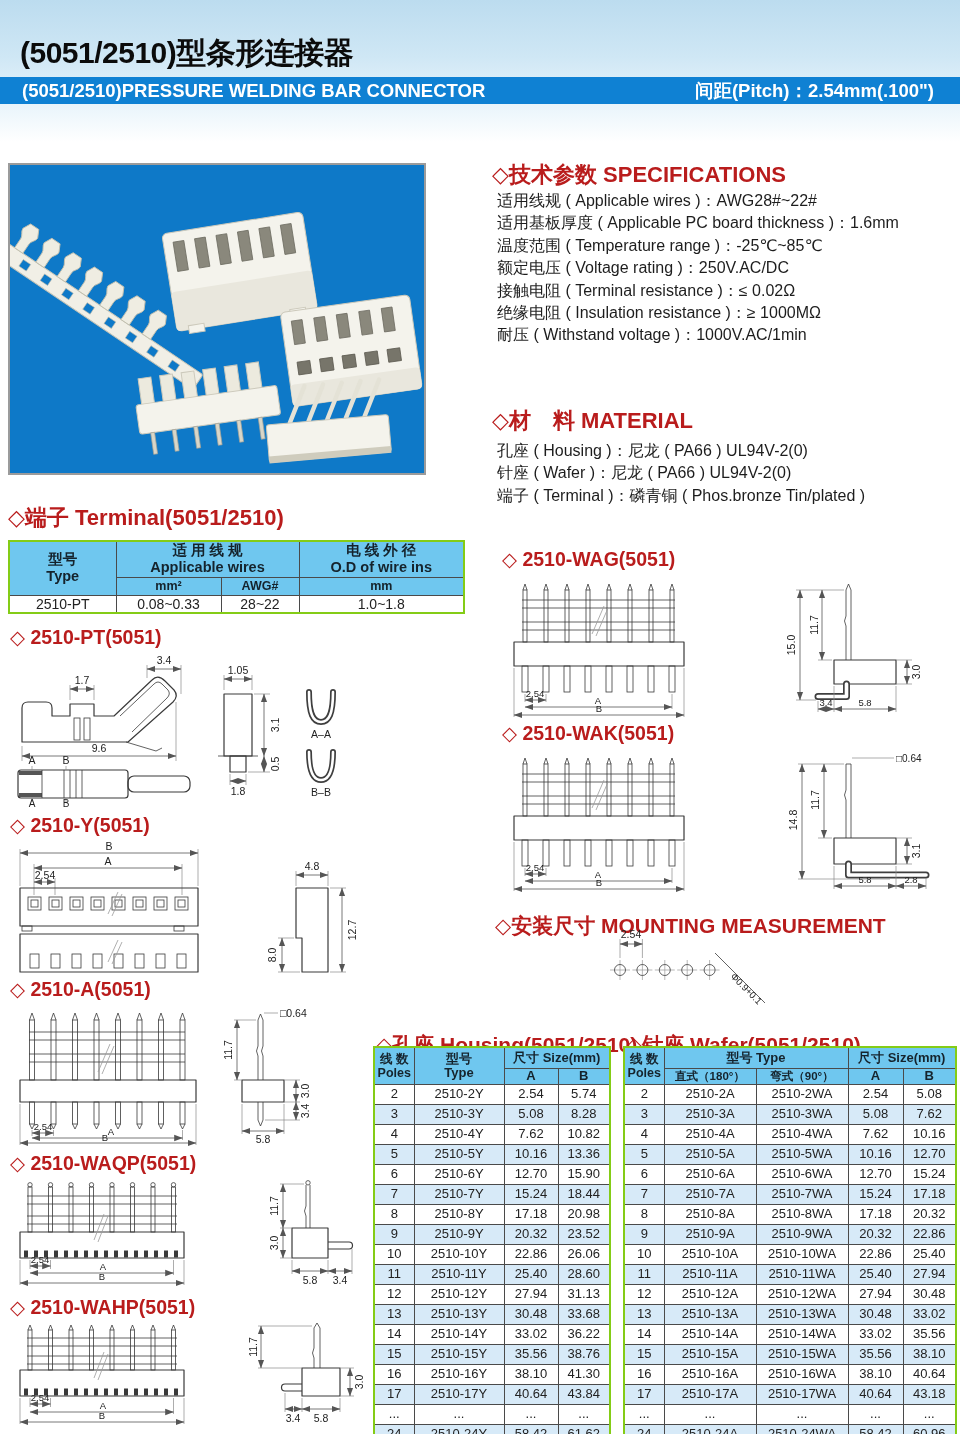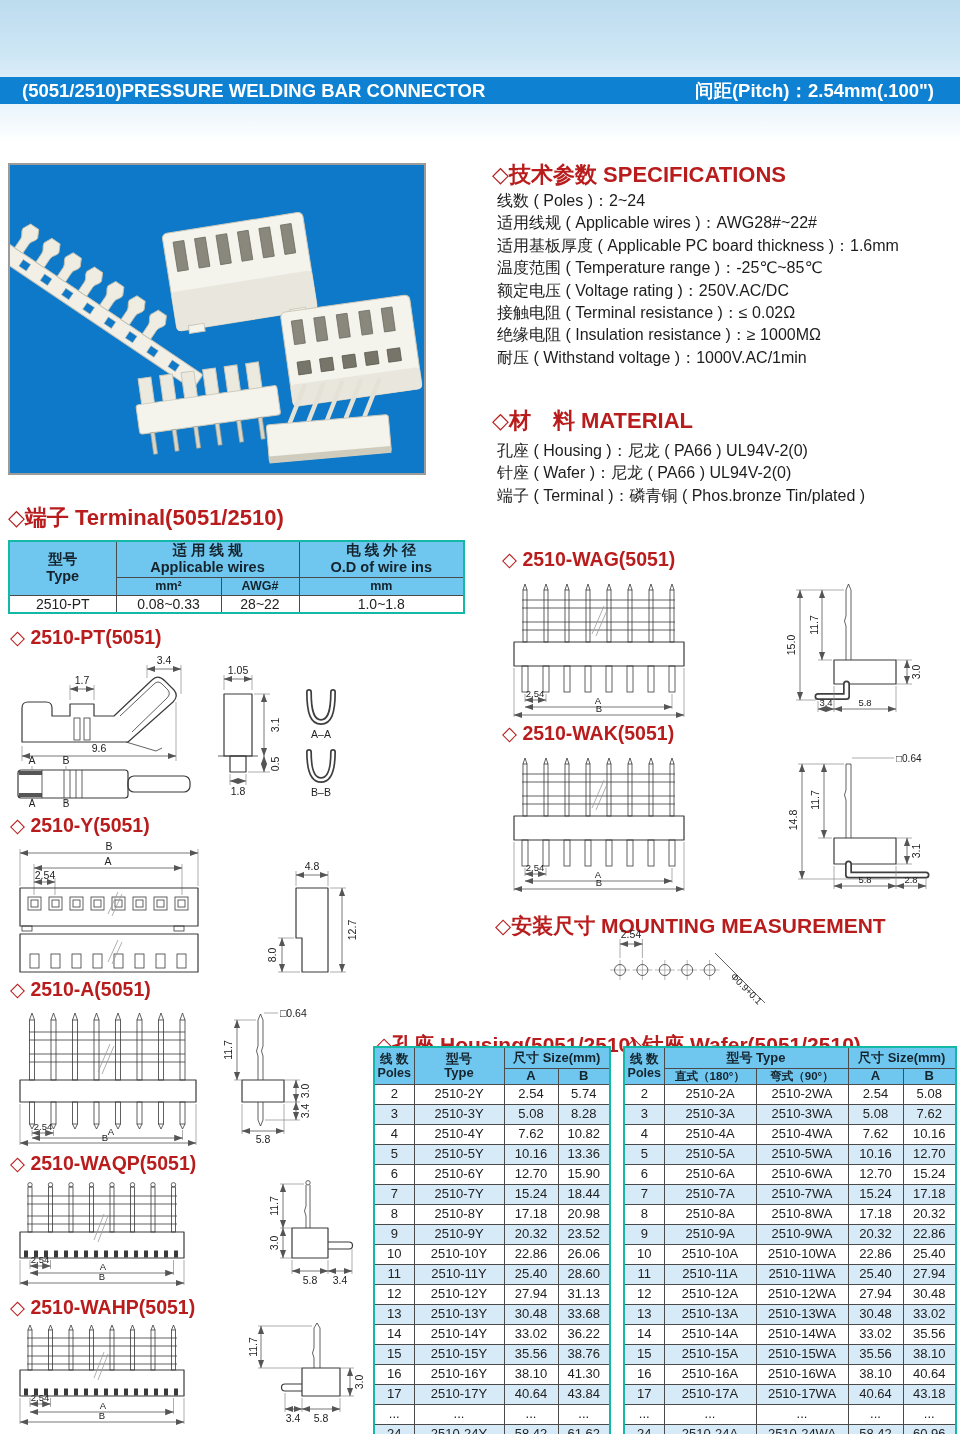--- a/index.html
+++ b/index.html
@@ -25,21 +25,21 @@
   .dim{stroke:#555;stroke-width:0.8;marker-start:url(#arr);marker-end:url(#arr);}
   .cross{stroke:#999;stroke-width:0.7;}
   .dt{font-size:10.5px;fill:#222;text-anchor:middle;}
   .dts{font-size:9.5px;fill:#222;text-anchor:middle;}
   .uo{fill:none;stroke:#3f3f3f;stroke-width:6;stroke-linecap:round;}
   .ui{fill:none;stroke:#fff;stroke-width:2.6;stroke-linecap:round;}
   .hatch{fill:#555;}
   .thick{fill:none;stroke:#3f3f3f;stroke-width:7;stroke-linecap:round;stroke-linejoin:round;}
   .thinw{fill:none;stroke:#fff;stroke-width:3.6;stroke-linecap:round;stroke-linejoin:round;}
   .teeth{stroke:#3a3a3a;stroke-width:7;stroke-dasharray:4 6;fill:none;}
-  .dtable{position:absolute;border-collapse:collapse;table-layout:fixed;background:#fff;border:2px solid #14b8a6;}
+  .dtable{position:absolute;border-collapse:collapse;table-layout:fixed;background:#fff;border:2px solid #84cc16;}
   .dtable th,.dtable td{border:1px solid #4a4a4a;text-align:center;vertical-align:middle;padding:0;white-space:pre-line;overflow:hidden;}
   .dtable th{background:#6fc7ef;font-weight:bold;color:#15232c;}
   .dtable td{color:#222;}
   .dtable tr.alt td{background:#d7eaf8;}
   .t-term{left:8px;top:540px;width:455px;font-size:14px;}
   .t-term th{font-size:14.5px;line-height:17px;}
   .t-term .sub th{font-size:12.5px;}
   .t-house{left:373px;top:1046px;width:236px;font-size:13px;}
   .t-house th{font-size:13px;line-height:14px;}
   .t-house td{height:19px;line-height:14px;}
@@ -55,20 +55,21 @@
   <defs>
     <marker id="arr" markerWidth="9" markerHeight="8" refX="8.3" refY="4" orient="auto-start-reverse" markerUnits="userSpaceOnUse">
       <path d="M0,0.8 L8.6,4 L0,7.2 Z" fill="#555"></path>
     </marker>
   </defs>
 </svg>
 
 <div class="sheet">
 
   <div class="topband"></div>
+  <div class="title">(5051/2510)型条形连接器</div>
   <div class="banner">
     <span>(5051/2510)PRESSURE WELDING BAR CONNECTOR</span>
     <span>间距(Pitch)：2.54mm(.100")</span>
   </div>
 
   <div class="photo">
     <svg viewBox="0 0 418 312">
       <rect x="0" y="0" width="418" height="312" fill="#0e79c8"></rect>
       <g transform="translate(86,150) rotate(-56)">
         <rect x="-9" y="-125" width="18" height="250" rx="2" fill="#f1efe6" stroke="#c9c6b7"></rect>
@@ -151,21 +152,20 @@
         <line x1="19" y1="-16" x2="37" y2="-52" stroke="#e4e2d6" stroke-width="4.5" stroke-linecap="round"></line>
         <line x1="38" y1="-16" x2="56" y2="-52" stroke="#e4e2d6" stroke-width="4.5" stroke-linecap="round"></line>
         <rect x="-62" y="-16" width="124" height="38" rx="3" fill="#f4f3ec" stroke="#ccc9bb"></rect>
         <rect x="-62" y="16" width="124" height="7" fill="#cfccbd"></rect>
       </g>
     </svg>
   </div>
 
   <div class="sec h22" style="left:492px;top:160px">◇技术参数 SPECIFICATIONS</div>
   <div class="lines" style="left:497px;top:190px">
-      <div>线数 ( Poles )：2~24</div>
       <div>适用线规 ( Applicable wires )：AWG28#~22#</div>
       <div>适用基板厚度 ( Applicable PC board thickness )：1.6mm</div>
       <div>温度范围 ( Temperature range )：-25℃~85℃</div>
       <div>额定电压 ( Voltage rating )：250V.AC/DC</div>
       <div>接触电阻 ( Terminal resistance )：≤ 0.02Ω</div>
       <div>绝缘电阻 ( Insulation resistance )：≥ 1000MΩ</div>
       <div>耐压 ( Withstand voltage )：1000V.AC/1min</div>
     </div>
 
   <div class="sec h22" style="left:492px;top:406px">◇材　料 MATERIAL</div>

